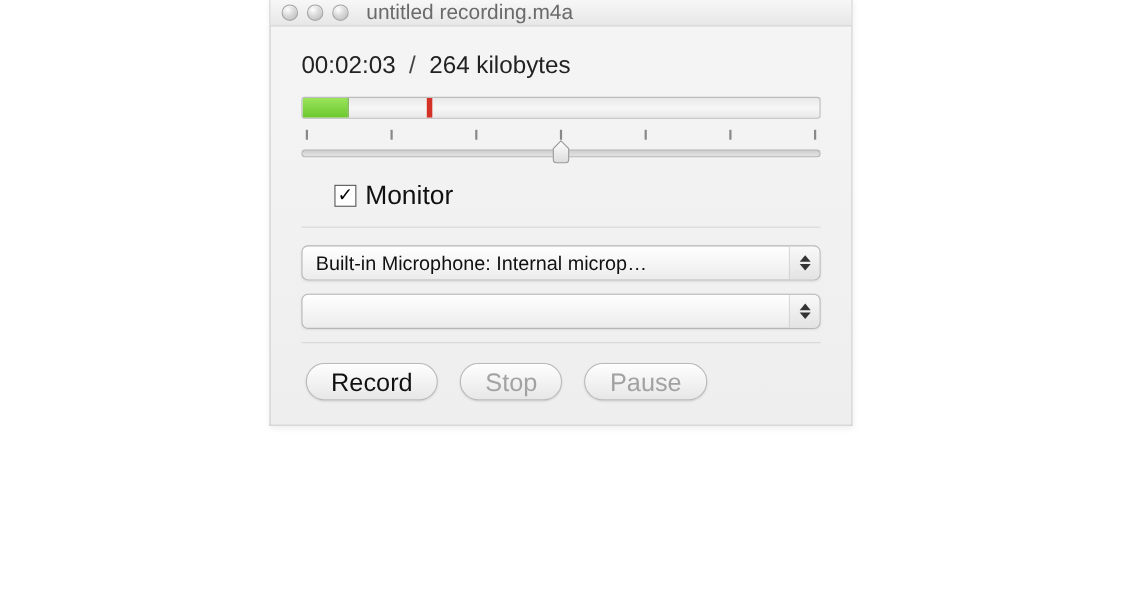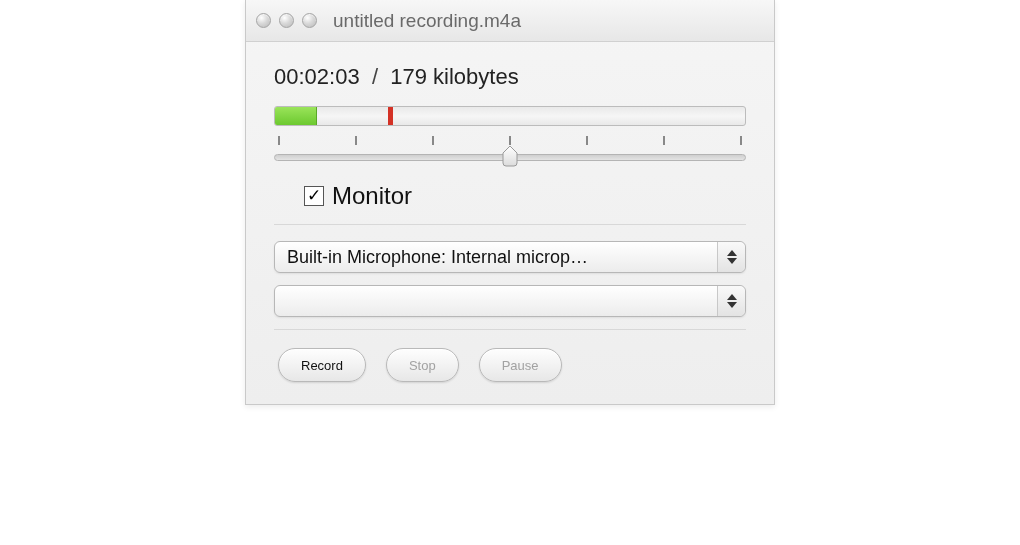--- a/index.html
+++ b/index.html
@@ -14,21 +14,21 @@
     }
     .window {
       width: 530px;
       margin-top: 0;
       background: linear-gradient(#f5f5f5, #eeeeee);
       border: 1px solid #c9c9c9;
       border-top: none;
       box-shadow: 0 2px 6px rgba(0,0,0,0.08);
     }
     .titlebar {
-      height: 42px;
+      height: 24px;
       background: linear-gradient(#f7f7f7, #e7e7e7);
       border-bottom: 1px solid #d0d0d0;
       display: flex;
       align-items: center;
       padding: 0 10px;
     }
     .traffic-lights {
       display: flex;
       gap: 8px;
       margin-right: 16px;
@@ -181,21 +181,21 @@
       gap: 20px;
       padding-left: 4px;
     }
     .btn {
       height: 34px;
       padding: 0 22px;
       border-radius: 17px;
       border: 1px solid #b9b9b9;
       background: linear-gradient(#fefefe, #e7e7e7);
       box-shadow: 0 1px 2px rgba(0,0,0,0.12), inset 0 1px 0 rgba(255,255,255,0.9);
-      font-size: 13px;
+      font-size: 23px;
       display: flex;
       align-items: center;
       justify-content: center;
       cursor: default;
     }
     .btn-primary { color: #111; font-weight: 500; }
     .btn-disabled { color: #a2a2a2; }
   </style>
 </head>
 <body>
@@ -208,21 +208,21 @@
       <div class="tl"></div>
     </div>
     <div class="title">untitled recording.m4a</div>
   </div>
 
   <div class="content">
 
     <div class="status-line">
       <span>00:02:03</span>
       &nbsp;<span class="status-sep">/</span>&nbsp;
-      <span>179 kilobytes</span>
+      <span>264 kilobytes</span>
     </div>
 
     <div class="level-meter">
       <div class="level-fill"></div>
       <div class="level-peak"></div>
     </div>
 
     <div class="slider-wrap">
       <div class="ticks">
         <div class="tick"></div>

